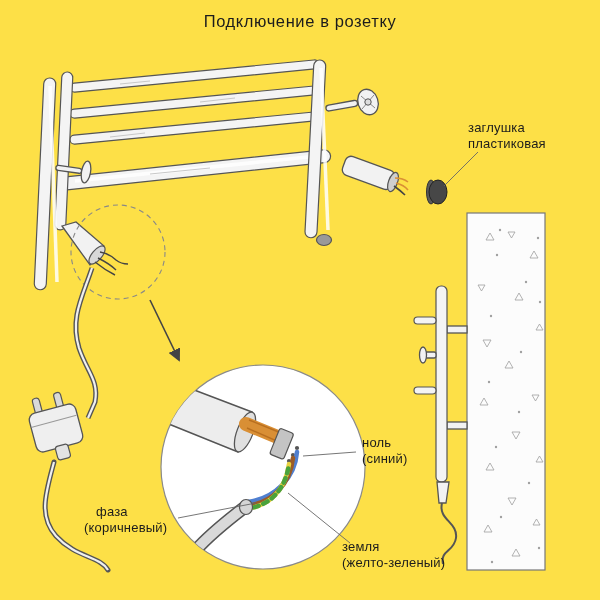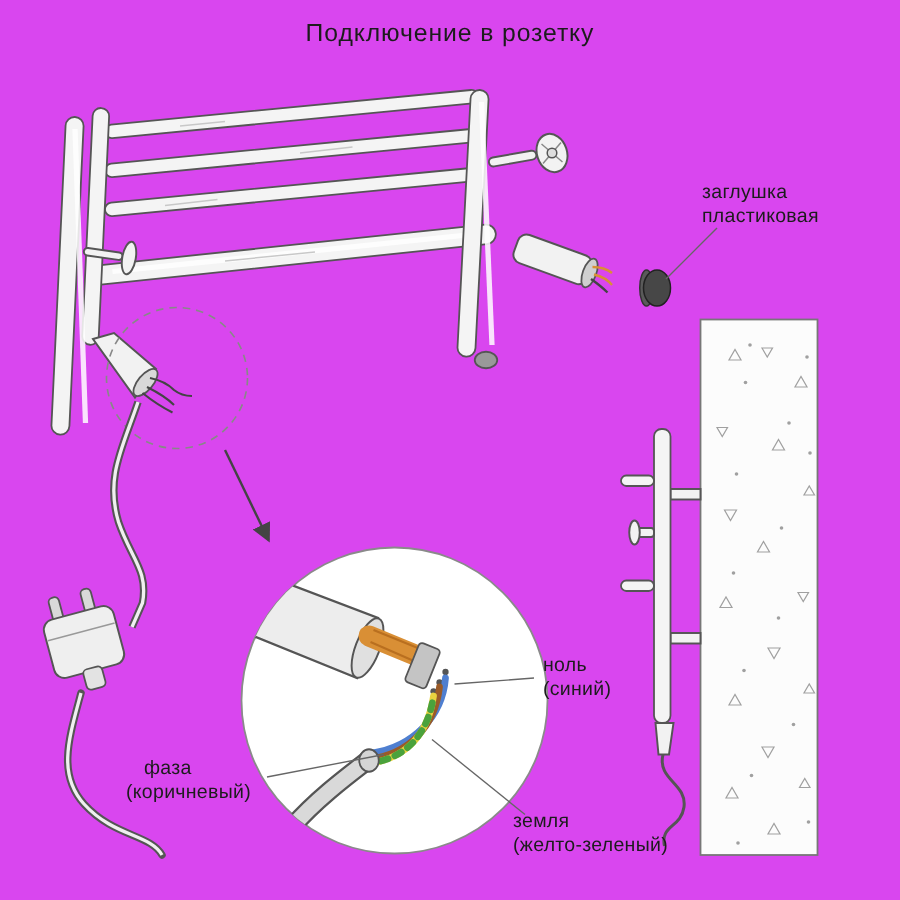--- a/index.html
+++ b/index.html
@@ -1,16 +1,16 @@
 <!DOCTYPE html>
 <html><head>
 <meta charset="utf-8">
 <style>
   html,body{margin:0;padding:0;background:#ffffff;}
-  .canvas{position:relative;width:600px;height:600px;background:#d946ef;overflow:hidden;}
+  .canvas{position:relative;width:600px;height:600px;background:#fde047;overflow:hidden;}
   svg{display:block;}
   text{font-family:"Liberation Sans","DejaVu Sans",sans-serif;fill:#1c1c1c;}
   .title{font-size:16.5px;letter-spacing:.6px;}
   .lbl{font-size:13px;letter-spacing:.2px;}
   .outline{stroke:#555;stroke-width:1.3;fill:#f2f2f2;}
   .tube{stroke:#555;stroke-width:1.2;fill:#f4f4f4;}
   .leader{stroke:#666;stroke-width:.9;fill:none;}
   .tex{stroke:#a0a0a0;stroke-width:.8;fill:none;}
 </style>
 </head>

